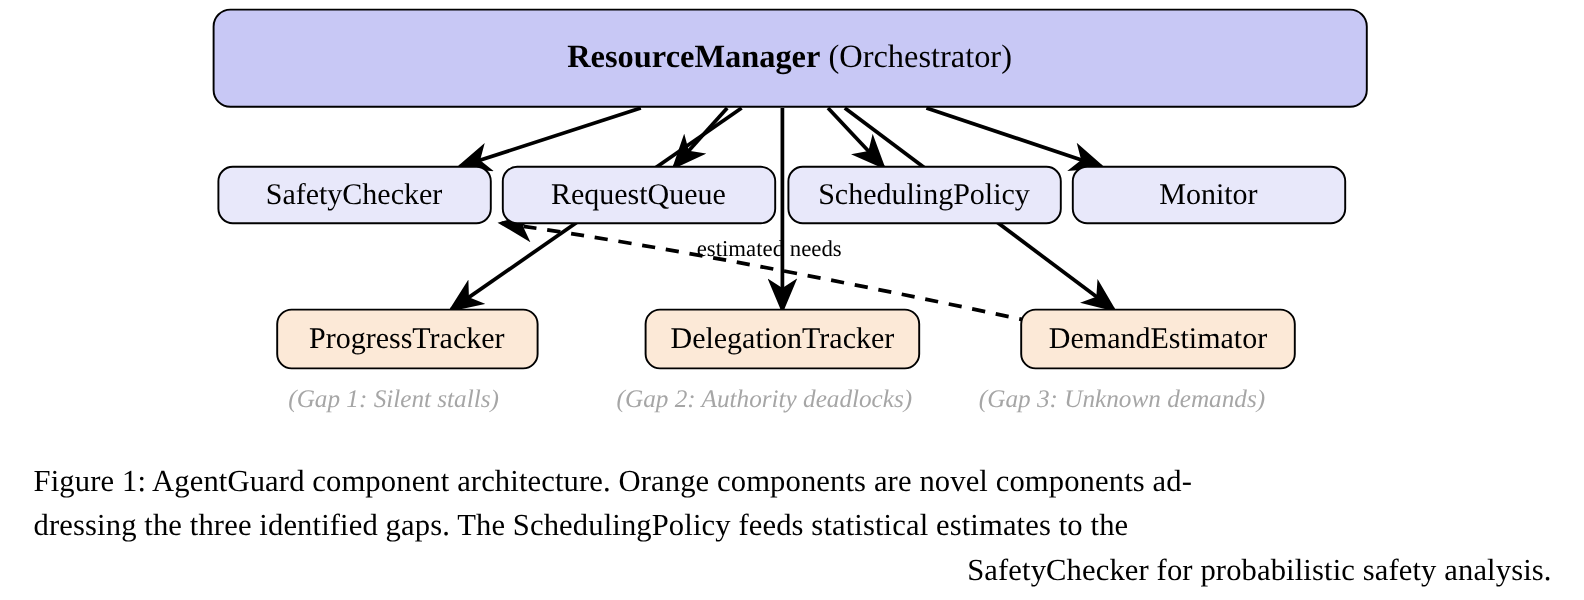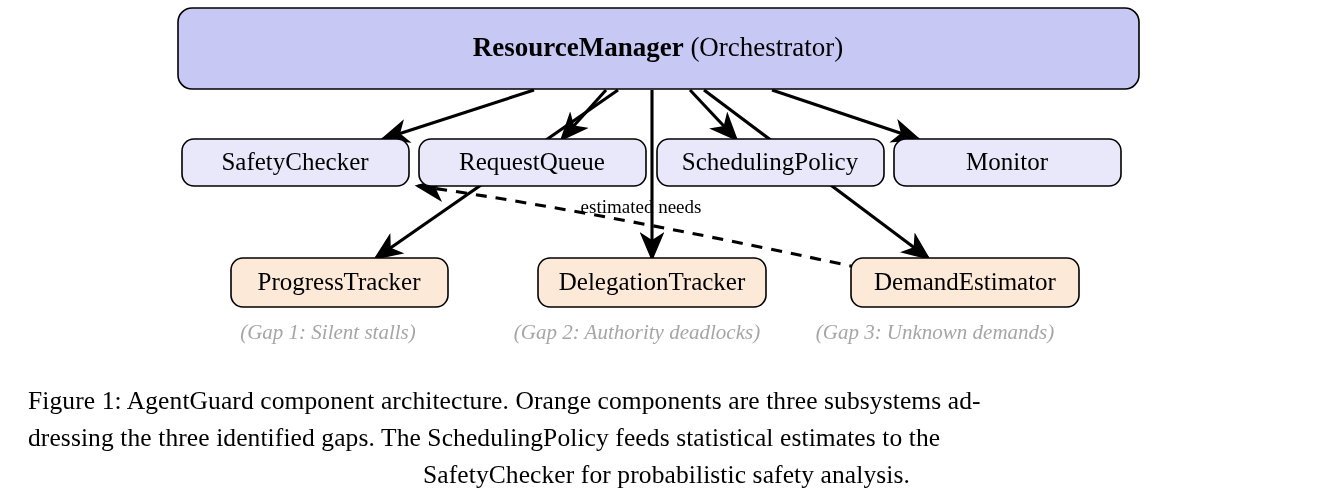--- a/index.html
+++ b/index.html
@@ -73,21 +73,21 @@
     top: 382px;
     width: 1265px;
     font-family: "Liberation Serif", "DejaVu Serif", serif;
     font-size: 25.5px;
     line-height: 37px;
     text-align: justify;
     color: #000000;
     letter-spacing: 0.1px;
   }
   #caption .tail {
-    text-align: center;
+    text-align: right;
     margin-left: 12px;
   }
 </style>
 </head>
 <body>
 
 <div id="page">
 
   <svg id="figure-svg" viewBox="0 0 1320 365">
     <defs>
@@ -156,18 +156,18 @@
     </g>
 
     <g>
       <rect class="node-box" x="851" y="258" width="228" height="49" rx="12" ry="12" fill="#fce9d7"></rect>
       <text class="node-label" x="965" y="284">DemandEstimator</text>
       <text class="gap-label" x="935" y="339">(Gap 3: Unknown demands)</text>
     </g>
   </svg>
 
   <div id="caption">
-    <div>Figure 1: AgentGuard component architecture. Orange components are three subsystems ad-</div>
+    <div>Figure 1: AgentGuard component architecture. Orange components are novel components ad-</div>
     <div>dressing the three identified gaps. The SchedulingPolicy feeds statistical estimates to the</div>
     <div class="tail">SafetyChecker for probabilistic safety analysis.</div>
   </div>
 
 </div>
 
 </body></html>

